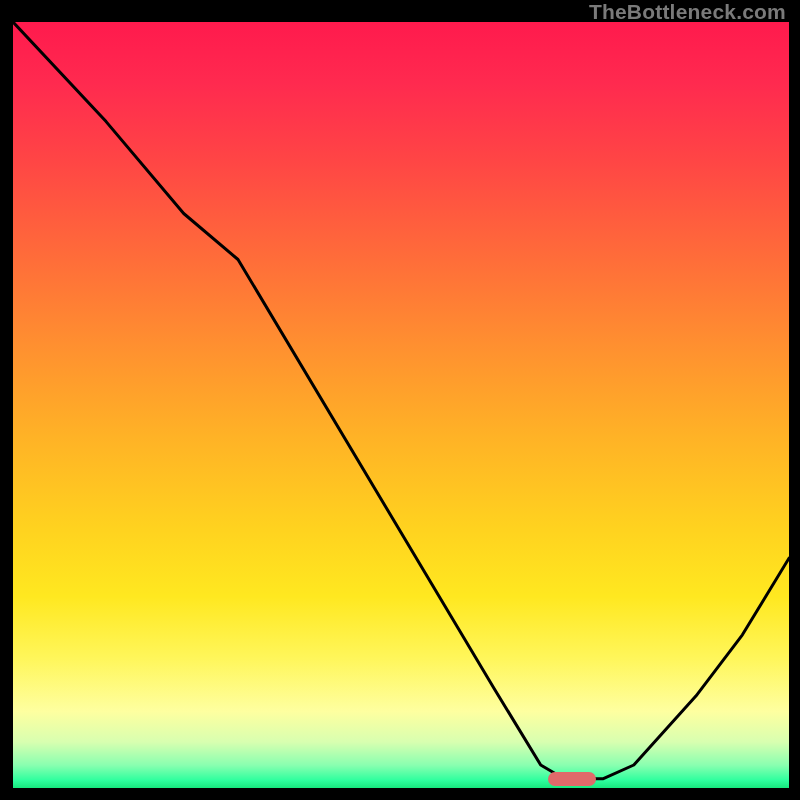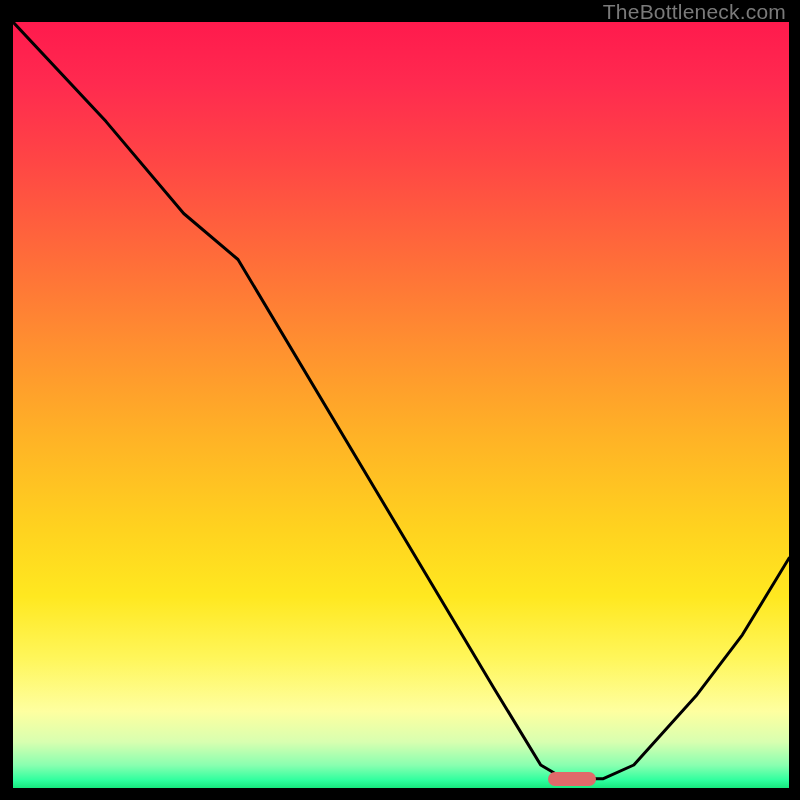--- a/index.html
+++ b/index.html
@@ -61,21 +61,21 @@
     position: absolute;
     background: #e06a6a;
     border-radius: 8px;
   }
   .watermark {
     position: absolute;
     top: 0px;
     right: 14px;
     font-family: Arial, Helvetica, sans-serif;
     font-size: 21px;
-    font-weight: 400;
+    font-weight: 700;
     color: #7a7a7a;
     letter-spacing: 0.2px;
   }
 </style>
 </head>
 <body>
 
 <div class="watermark">TheBottleneck.com</div>
 
 <div class="frame">

